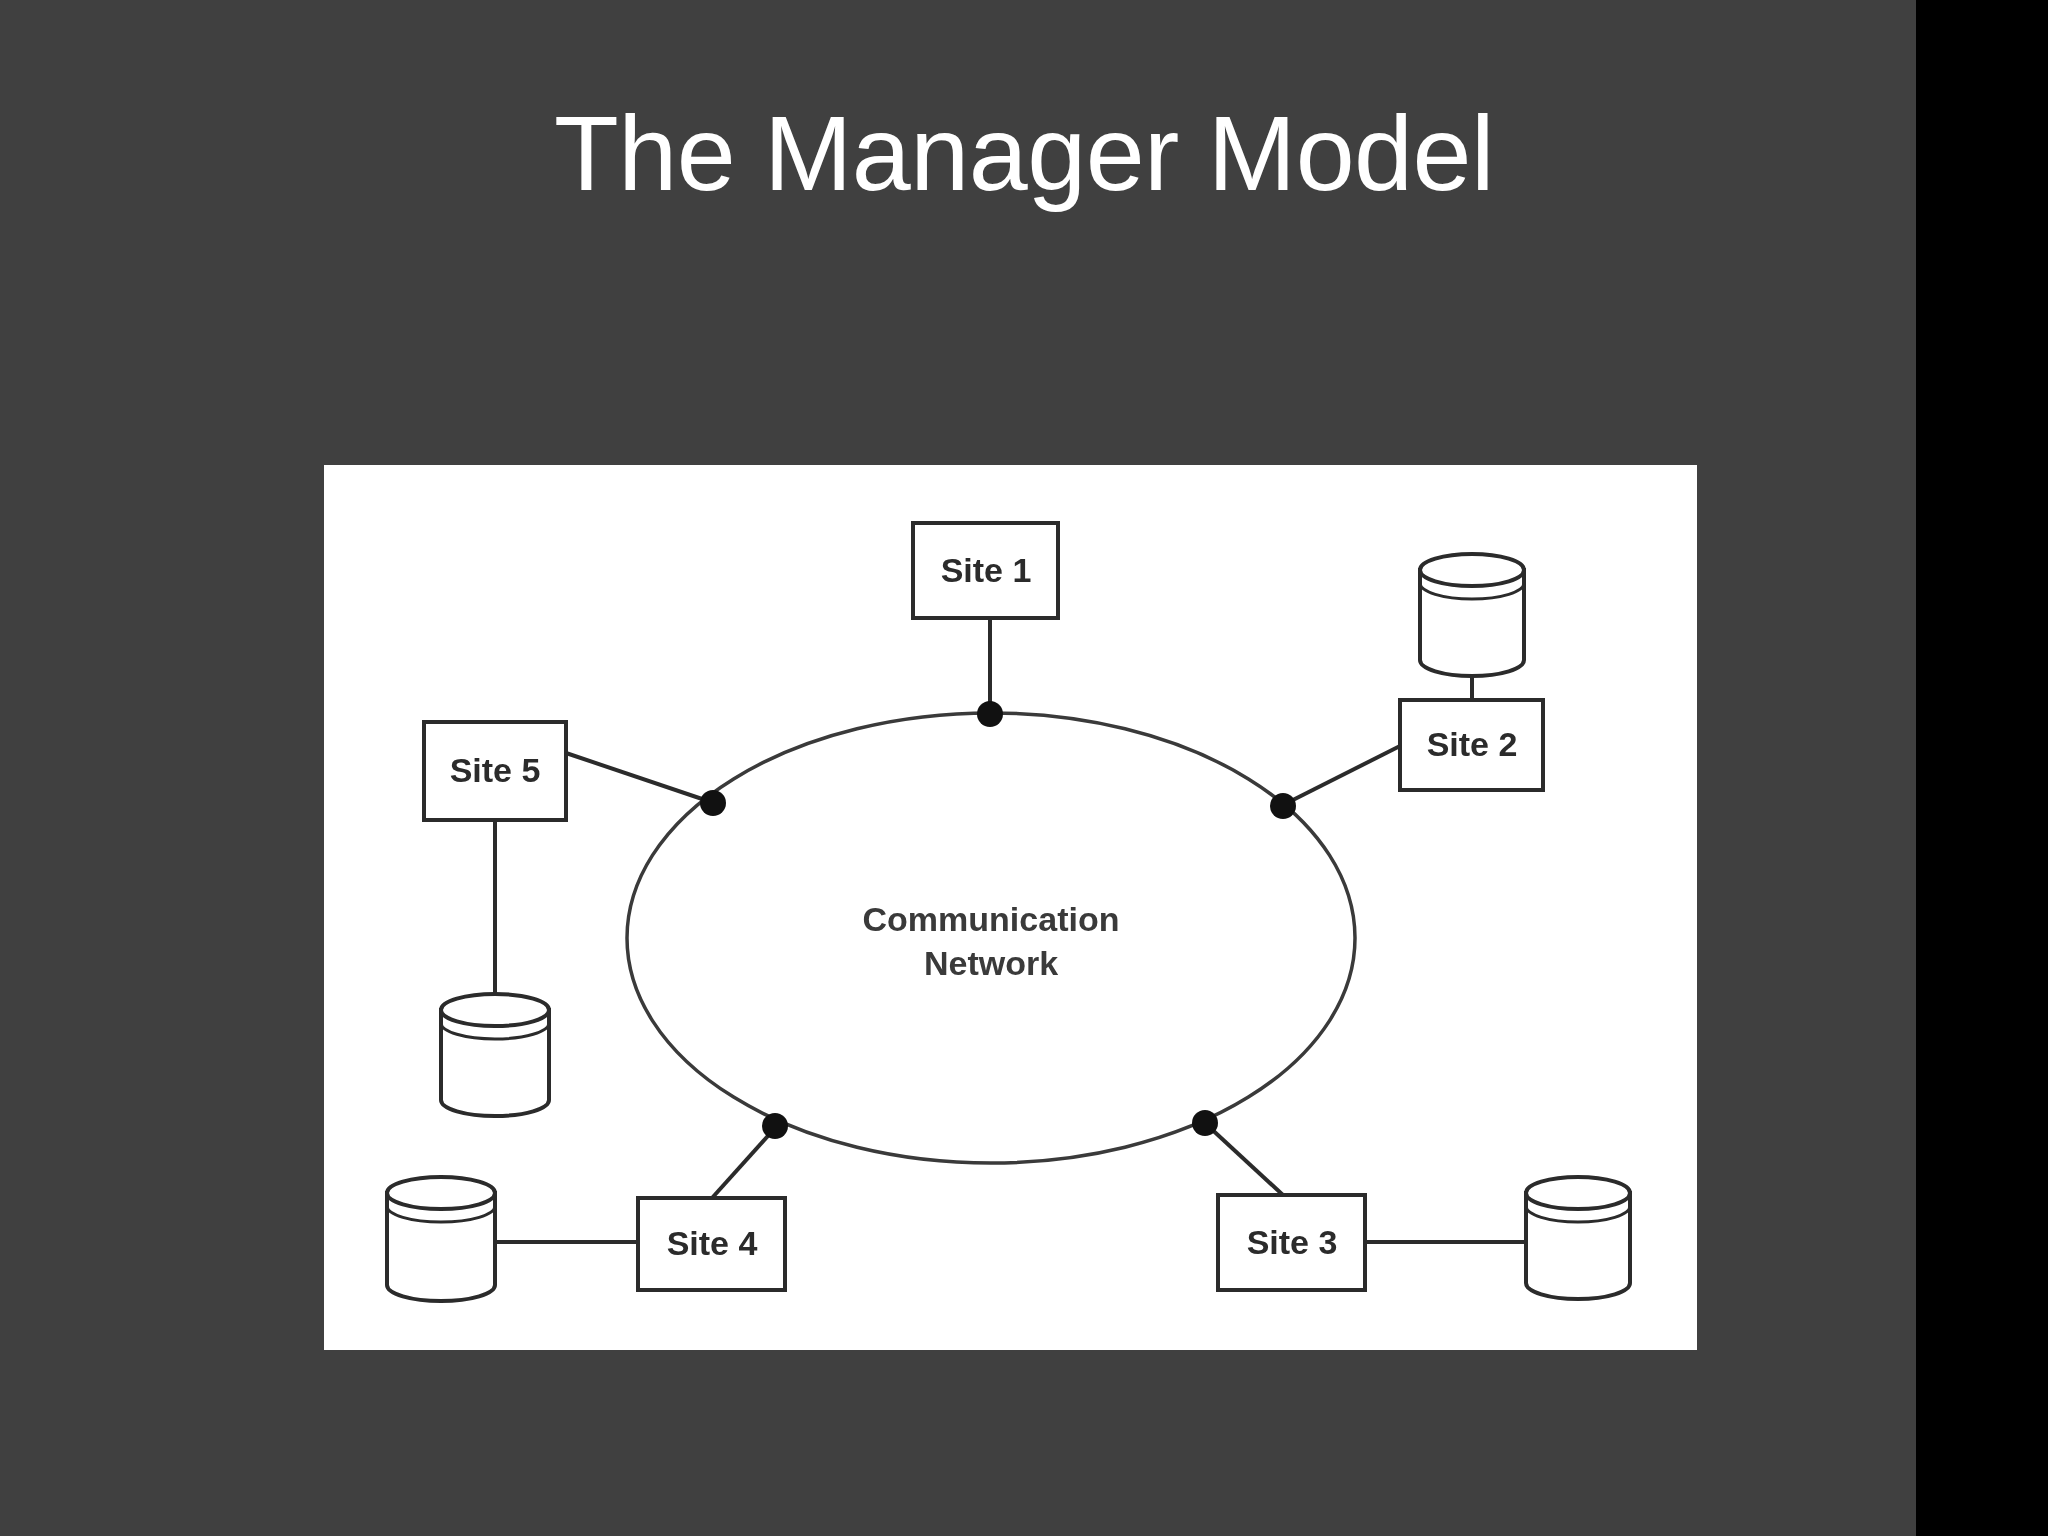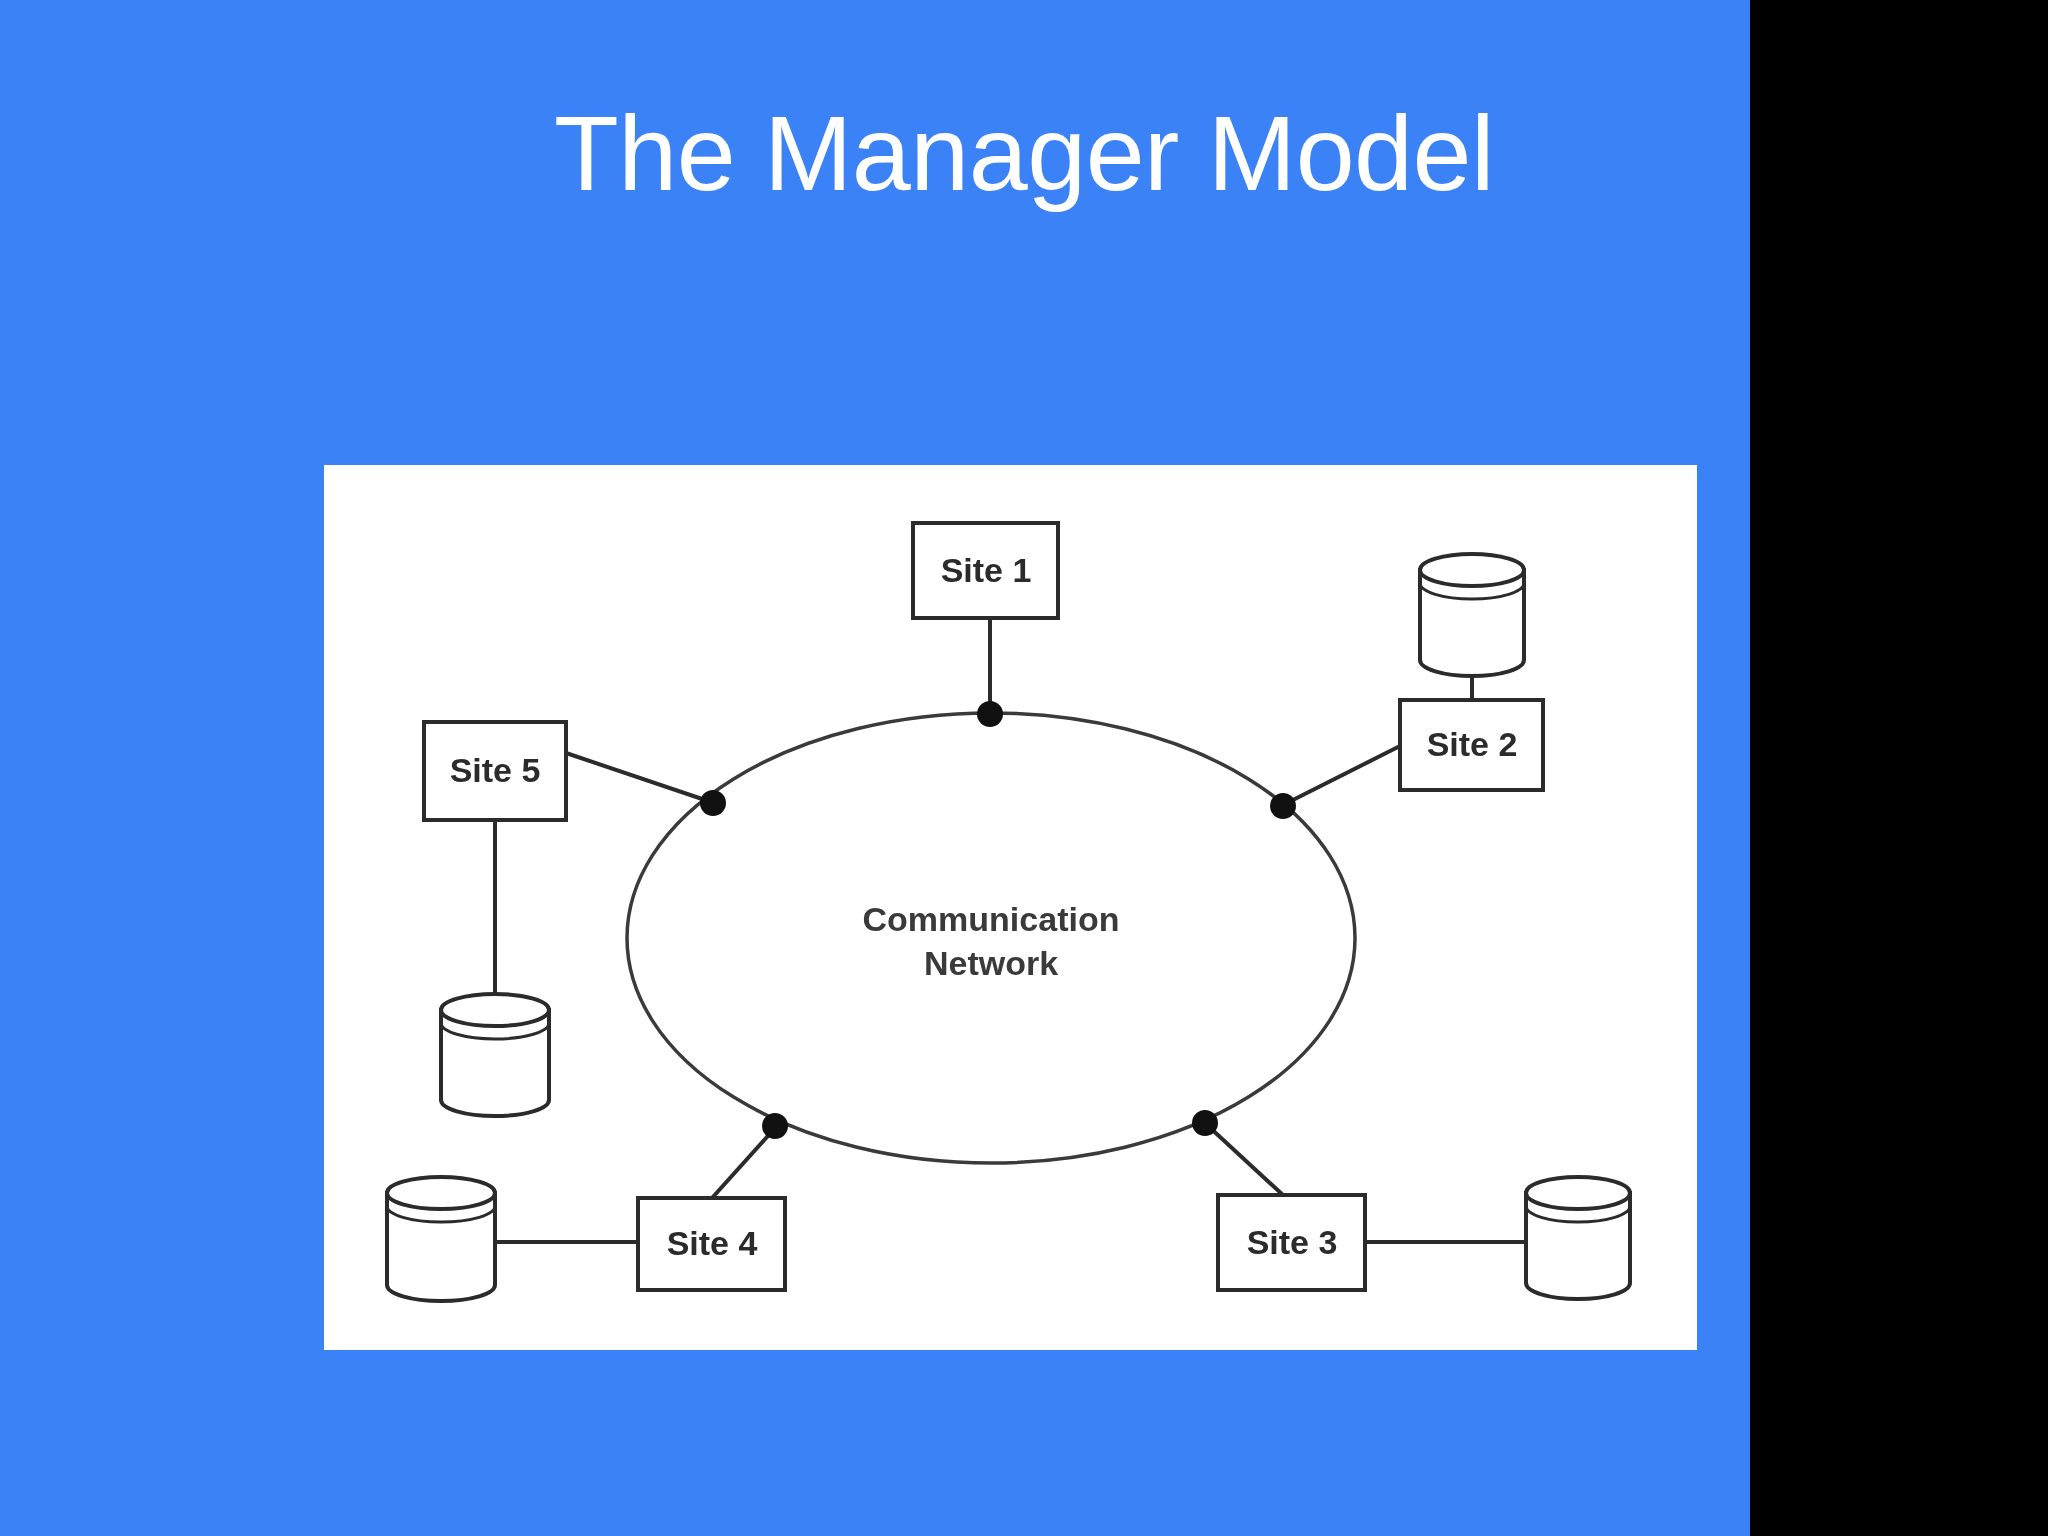--- a/index.html
+++ b/index.html
@@ -9,23 +9,23 @@
     background: #000000;
   }
   body {
     width: 2048px;
     height: 1536px;
     overflow: hidden;
     font-family: "Liberation Sans", sans-serif;
   }
   #slide {
     position: relative;
-    width: 1750px;
+    width: 1916px;
     height: 1536px;
-    background: #3b82f6;
+    background: #404040;
   }
   #slide-title {
     position: absolute;
     left: 0;
     top: 96px;
     width: 2048px;
     text-align: center;
     color: #ffffff;
     font-family: "Liberation Sans", sans-serif;
     font-size: 106px;

